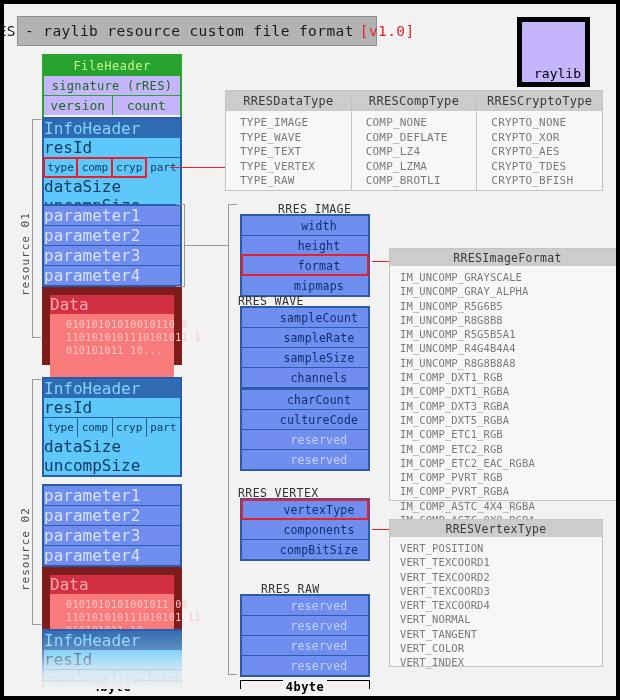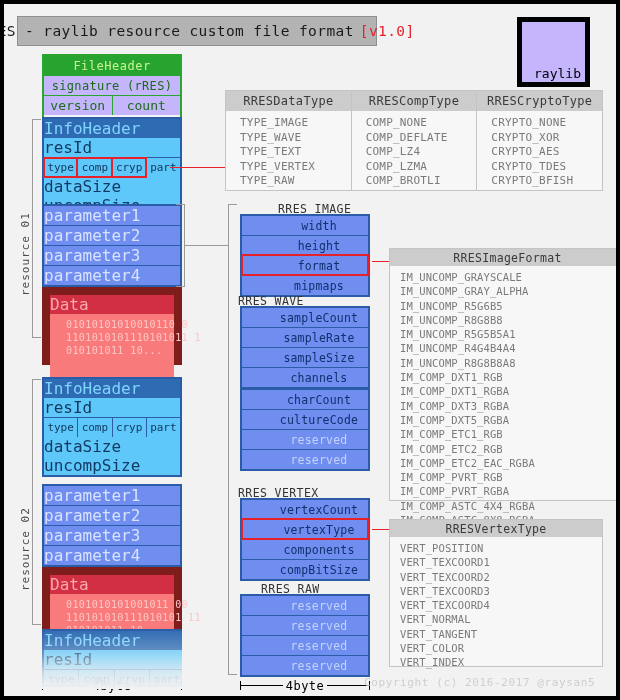--- a/index.html
+++ b/index.html
@@ -135,21 +135,21 @@
   }
   .mblk .row:first-child{border-top:none;}
   .mblk .row.res{color:#c3d2fb;}
   .mblk .row.hl{outline:2px solid #e8202a;outline-offset:-1px;z-index:3;position:relative;}
 
   
   .hline{background:#e8202a;height:1px;}
   .gline{background:#9a9a9a;}
 
   
-  .ruler{height:11px;display:flex;align-items:center;}
+  .ruler{height:11px;display:flex;font-weight:bold;}
   .ruler .bar{flex:1;height:1px;background:#000;}
   .ruler .cap{width:1px;height:9px;background:#000;}
   .ruler .lbl{font-size:12px;color:#000;padding:0 3px;letter-spacing:.5px;}
 
   
   #copyright{
     left:360px;top:672px;font-size:11px;color:#cfcfcf;letter-spacing:.6px;white-space:nowrap;
   }
 </style>
 </head>
@@ -322,21 +322,20 @@
   <div class="abs caption" style="left:236px;top:386px;">RRES_TEXT</div>
   <div class="abs mblk" style="left:236px;top:384px;">
     <div class="row">charCount</div>
     <div class="row">cultureCode</div>
     <div class="row res">reserved</div>
     <div class="row res">reserved</div>
   </div>
 
   <div class="abs caption" style="left:234px;top:482px;">RRES_VERTEX</div>
   <div class="abs mblk" style="left:236px;top:494px;">
-    <div class="row">vertexCount</div>
     <div class="row hl">vertexType</div>
     <div class="row">components</div>
     <div class="row">compBitSize</div>
   </div>
   <div class="abs hline" style="left:368px;top:525px;width:32px;"></div>
 
   <div class="abs caption" style="left:234px;top:578px;padding-left:23px;">RRES_RAW</div>
   <div class="abs mblk" style="left:236px;top:590px;">
     <div class="row res">reserved</div>
     <div class="row res">reserved</div>
@@ -391,15 +390,14 @@
     <div class="cap"></div>
   </div>
   <div class="abs ruler" style="left:236px;top:676px;width:130px;">
     <div class="cap"></div>
     <div class="bar"></div>
     <div class="lbl">4byte</div>
     <div class="bar"></div>
     <div class="cap"></div>
   </div>
 
-  <div id="copyright" class="abs">Copyright (c) 2016-2017 @raysan5</div>
 
 </div>
 
 </body></html>

